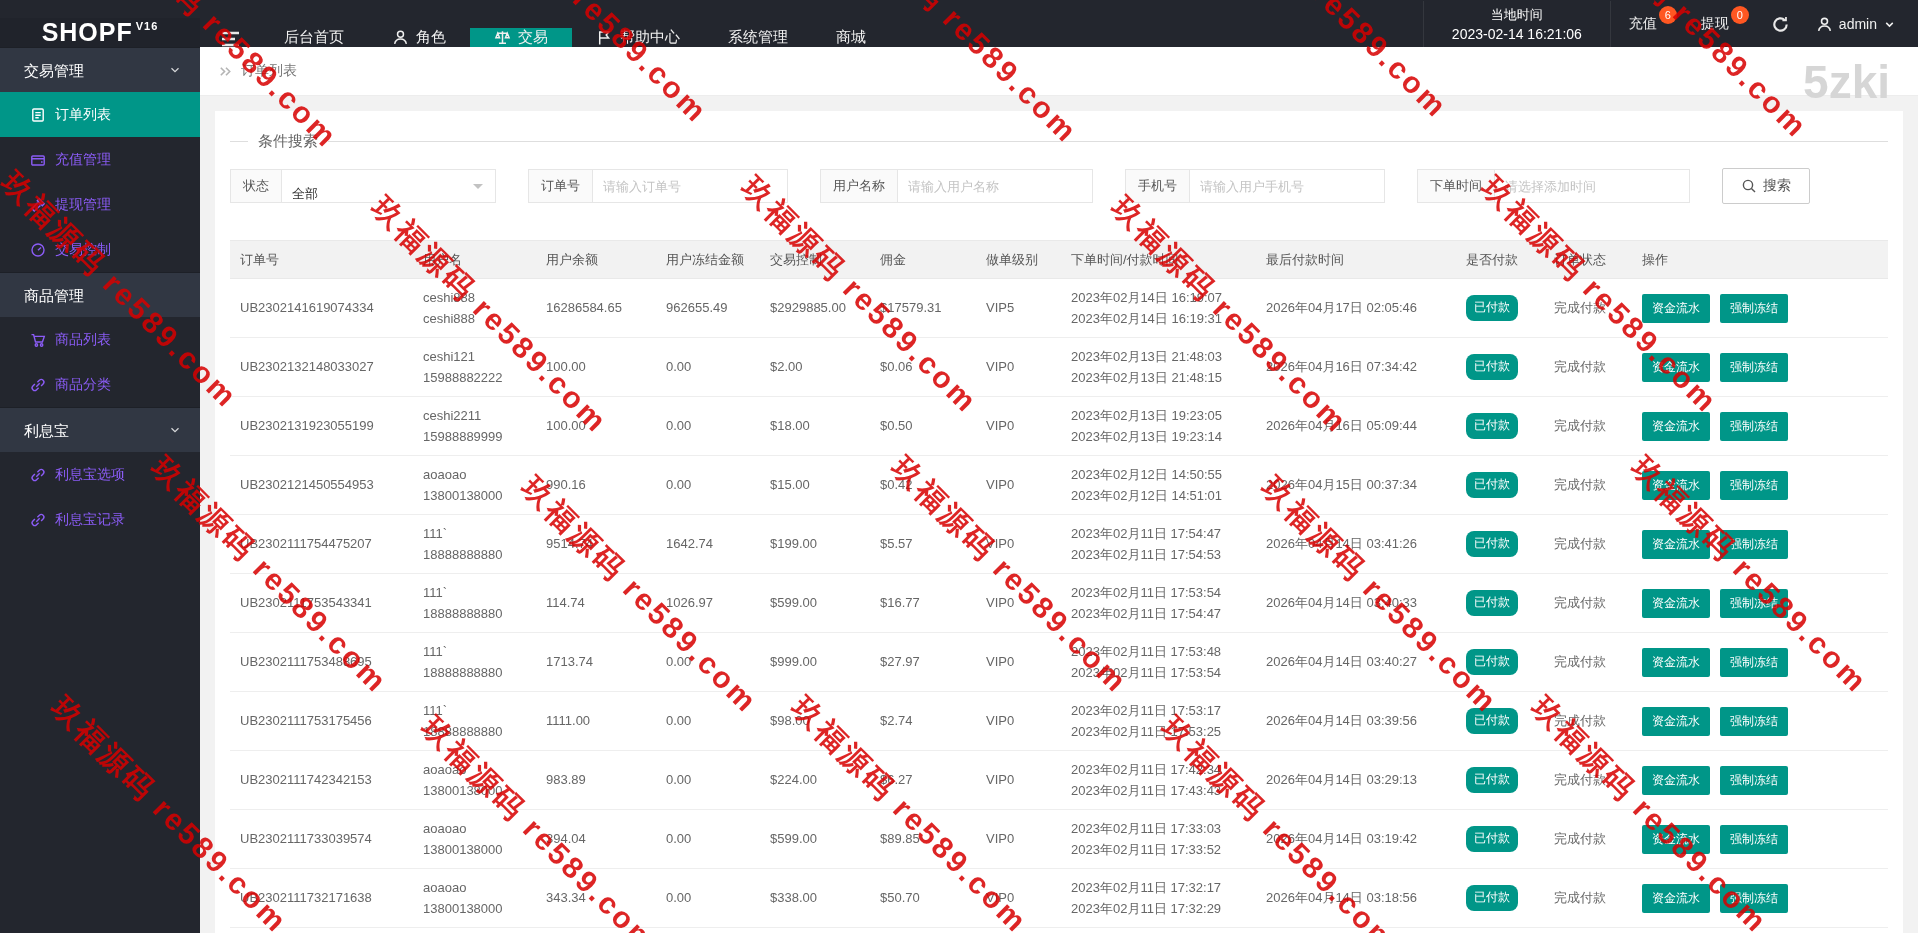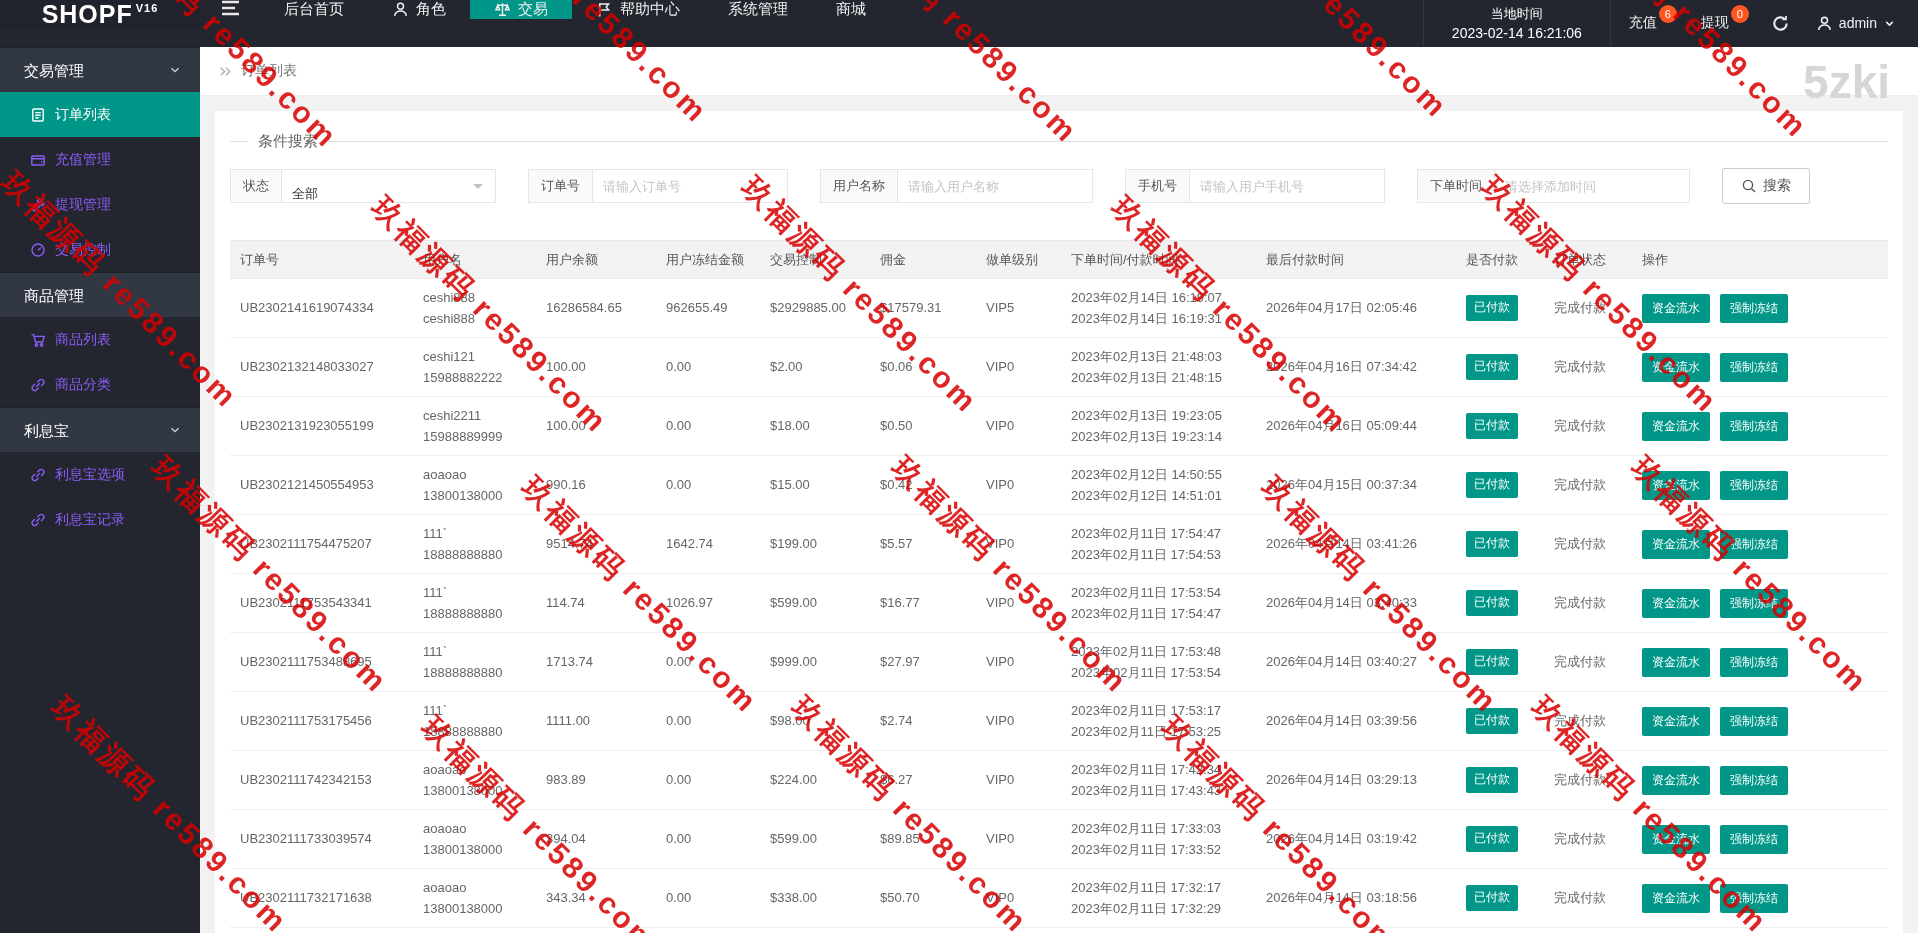--- a/index.html
+++ b/index.html
@@ -1,20 +1,20 @@
 <!DOCTYPE html>
 <html><head>
 <meta charset="utf-8">
 <style>
   * { box-sizing: border-box; margin: 0; padding: 0; }
   html,body { width:1918px; height:933px; overflow:hidden; }
   body { font-family:"Liberation Sans","DejaVu Sans",sans-serif; background:#f2f2f2; position:relative; }
 
   
-  .topbar { position:absolute; left:0; top:0; width:1918px; height:47px; background:#23262e; display:flex; align-items:flex-start; z-index:10; }
+  .topbar { position:absolute; left:0; top:0; width:1918px; height:47px; background:#23262e; display:flex; align-items:flex-end; z-index:10; }
   .logo { width:200px; background:#20232b; color:#fff; display:flex; align-items:center; justify-content:center; font-size:25px; font-weight:bold; letter-spacing:1px; }
   .logo sup { font-size:11px; font-weight:bold; margin-left:3px; transform:translateY(-7px); }
   .hamburger { width:60px; display:flex; align-items:center; justify-content:center; color:#e8e8e8; cursor:pointer; }
   .topmenu { display:flex; align-items:stretch; }
   .topmenu .mitem { display:flex; align-items:center; gap:7px; padding:0 24px; color:#f0f0f0; font-size:15px; cursor:pointer; }
   .topmenu .mitem.active { background:#009688; }
   .topmenu .mitem svg { width:17px; height:17px; }
   .topbar-right { margin-left:auto; display:flex; align-items:stretch; }
   .timebox { padding:5px 28px; border-left:1px solid rgba(255,255,255,.08); border-right:1px solid rgba(255,255,255,.08); color:#fff; text-align:center; display:flex; flex-direction:column; justify-content:center; gap:2px; }
   .time-label { font-size:13px; }
@@ -47,21 +47,21 @@
   .finput { border:1px solid #e6e6e6; background:#fff; width:196px; padding:0 10px; font-size:13px; color:#333; outline:none; font-family:inherit; }
   .finput::placeholder { color:#c4c4c4; }
   .fselect { position:relative; border:1px solid #e6e6e6; background:#fff; width:215px; padding:8px 10px; line-height:32px; font-size:13px; color:#333; cursor:pointer; }
   .fselect::after { content:""; position:absolute; right:12px; top:14px; border:5px solid transparent; border-top-color:#c2c2c2; }
   .search-btn { display:flex; align-items:center; gap:6px; height:36px; padding:0 18px; background:#fff; border:1px solid #ccc; border-radius:2px; font-size:14px; color:#555; cursor:pointer; font-family:inherit; }
   .search-btn svg { width:16px; height:16px; }
 
   .data-table { width:calc(100% - 30px); margin:36px 15px 0; border-collapse:collapse; font-size:13px; color:#666; table-layout:fixed; }
   .data-table th { background:#f2f2f2; border:1px solid #e9e9e9; border-left:none; border-right:none; height:38px; text-align:left; padding:0 10px; font-weight:normal; color:#555; font-size:13px; white-space:nowrap; overflow:hidden; }
   .data-table td { border-bottom:1px solid #eee; height:59px; padding:6px 10px; line-height:1.65; vertical-align:middle; white-space:nowrap; overflow:hidden; }
-  .pay-badge { display:inline-block; background:#009688; color:#fff; font-size:12px; padding:3px 8px; border-radius:2px; }
+  .pay-badge { display:inline-block; background:#009688; color:#fff; font-size:12px; padding:3px 8px; border-radius:8px; }
   .act-btn { display:inline-block; background:#009688; color:#fff; font-size:12px; padding:6px 10px; border-radius:2px; border:none; cursor:pointer; margin-right:10px; font-family:inherit; }
 
   
   .wm { position:absolute; z-index:60; color:rgba(216,0,0,.88); font-size:30px; font-weight:bold; letter-spacing:3px; white-space:nowrap; transform:rotate(45deg); pointer-events:none; }
   .corner-mark { position:absolute; top:8px; right:28px; font-size:46px; font-weight:bold; color:#d6d6d6; z-index:2; pointer-events:none;margin-left:8px; }
 </style>
 </head>
 <body>
 
 <div class="app">

